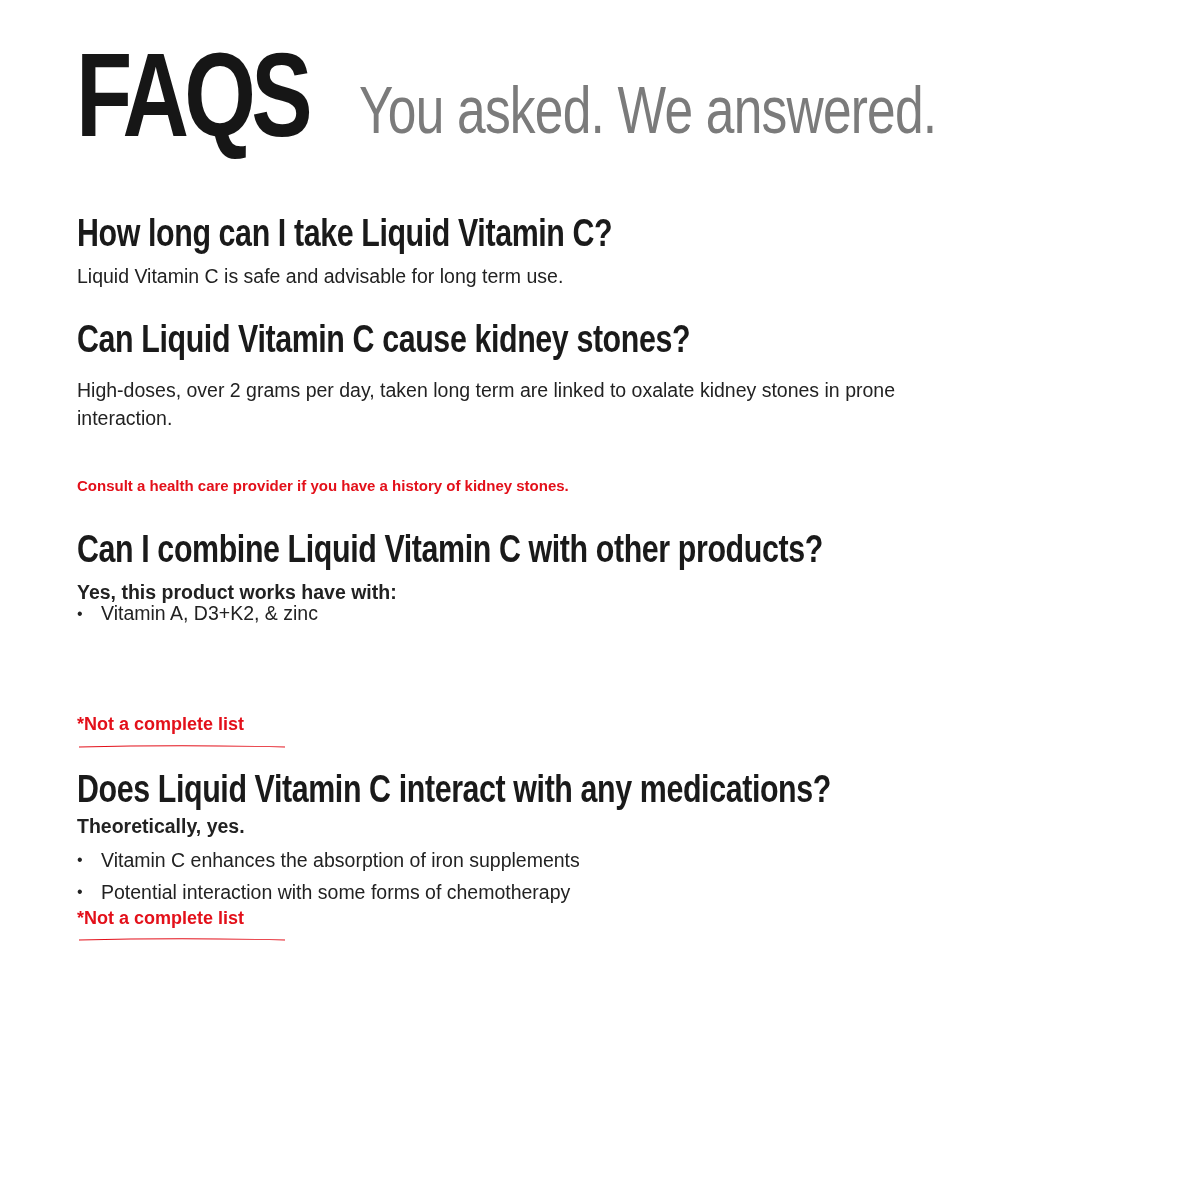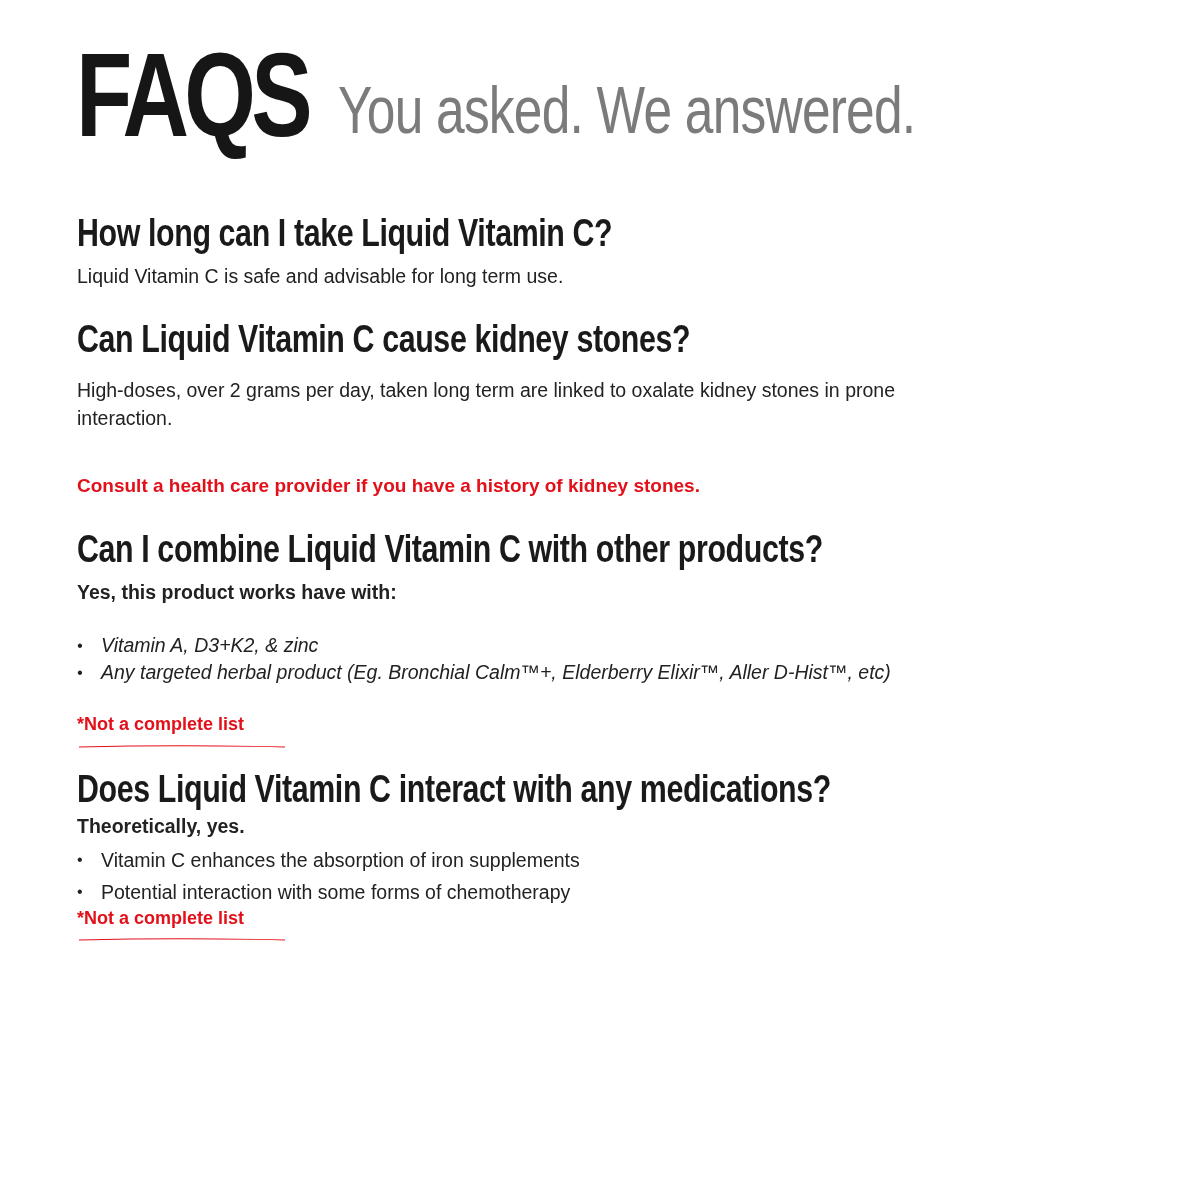--- a/index.html
+++ b/index.html
@@ -1,23 +1,23 @@
 <!DOCTYPE html>
 <html><head>
   <meta charset="utf-8">
   <style>
     html, body { margin: 0; padding: 0; background: #ffffff; }
     body { width: 1200px; height: 1200px; position: relative; overflow: hidden; font-family: "Liberation Sans", sans-serif; color: #1c1c1c; }
-    .header { position: absolute; left: 76px; top: 36px; display: flex; align-items: flex-end; }
+    .header { position: absolute; left: 76px; top: 36px; display: flex; align-items: flex-end; gap: 21px; }
     .faqs { font-family: "Liberation Sans", sans-serif; font-weight: 700; font-size: 118px; line-height: 1; color: #161616; letter-spacing: -6px; transform: scaleX(0.78); transform-origin: left bottom; display: inline-block; width: 260px; margin-bottom: 2px; }
     .tagline { font-family: "Liberation Sans", sans-serif; font-size: 66px; color: #7b7b7b; transform: scaleX(0.78); transform-origin: left bottom; display: inline-block; white-space: nowrap; margin-left: 2px; letter-spacing: -1px; margin-bottom: 8px; }
     .q { position: absolute; left: 77px; font-weight: 700; font-size: 38px; color: #1a1a1a; white-space: nowrap; transform: scaleX(0.80); transform-origin: left center; letter-spacing: -0.5px; line-height: 1; }
     .p { position: absolute; left: 77px; font-size: 19.5px; color: #222; white-space: nowrap; line-height: 28px; }
     .bold { font-weight: 700; }
-    .red { color: #e3101a; font-weight: 700; font-size: 19px; }
+    .red { color: #e3101a; font-weight: 700; font-size: 15px; }
     .ul { position: absolute; left: 77px; margin: 0; padding: 0; list-style: none; }
     .ul li { font-size: 19.5px; color: #222; white-space: nowrap; position: relative; padding-left: 24px; }
     .ul li::before { content: "•"; position: absolute; left: 0; top: 0; font-size: 16px; }
     .note { position: absolute; left: 77px; color: #e3101a; font-weight: 700; font-size: 18px; white-space: nowrap; }
     .underline { position: absolute; left: 78px; width: 208px; height: 3px; }
   </style>
 </head>
 <body>
 
 <div class="header">
@@ -28,23 +28,22 @@
 <div class="q" style="top:214px;">How long can I take Liquid Vitamin C?</div>
 <div class="p" style="top:262px;">Liquid Vitamin C is safe and advisable for long term use.</div>
 
 <div class="q" style="top:320px;">Can Liquid Vitamin C cause kidney stones?</div>
 <div class="p" style="top:376px;">High-doses, over 2 grams per day, taken long term are linked to oxalate kidney stones in prone</div>
 <div class="p" style="top:404px;">interaction.</div>
 <div class="p red" style="top:472px;">Consult a health care provider if you have a history of kidney stones.</div>
 
 <div class="q" style="top:530px;">Can I combine Liquid Vitamin C with other products?</div>
 <div class="p bold" style="top:578px;">Yes, this product works have with:</div>
-<ul class="ul" style="top:632px; line-height:27px;font-style:italic;">
+<ul class="ul" style="top:600px; line-height:27px;">
   <li>Vitamin A, D3+K2, &amp; zinc</li>
-  <li>Any targeted herbal product (Eg. Bronchial Calm™+, Elderberry Elixir™, Aller D-Hist™, etc)</li>
 </ul>
 <div class="note" style="top:714px;">*Not a complete list</div>
 <svg class="underline" style="top:745px;" viewBox="0 0 208 6" preserveAspectRatio="none">
   <path d="M1 4 Q 104 -1 207 4" stroke="#e3101a" stroke-width="1.6" fill="none"></path>
 </svg>
 
 <div class="q" style="top:770px;">Does Liquid Vitamin C interact with any medications?</div>
 <div class="p bold" style="top:812px;">Theoretically, yes.</div>
 <ul class="ul" style="top:844px; line-height:32px;">
   <li>Vitamin C enhances the absorption of iron supplements</li>

